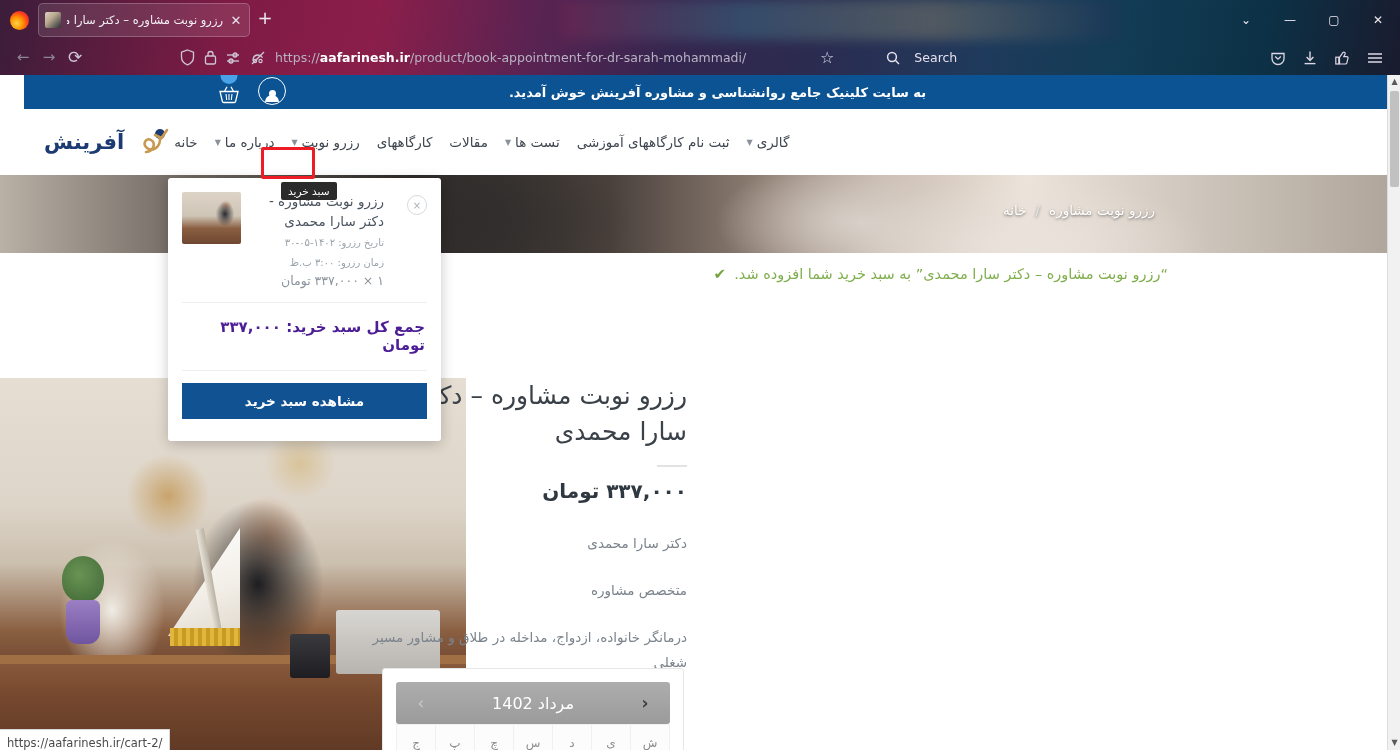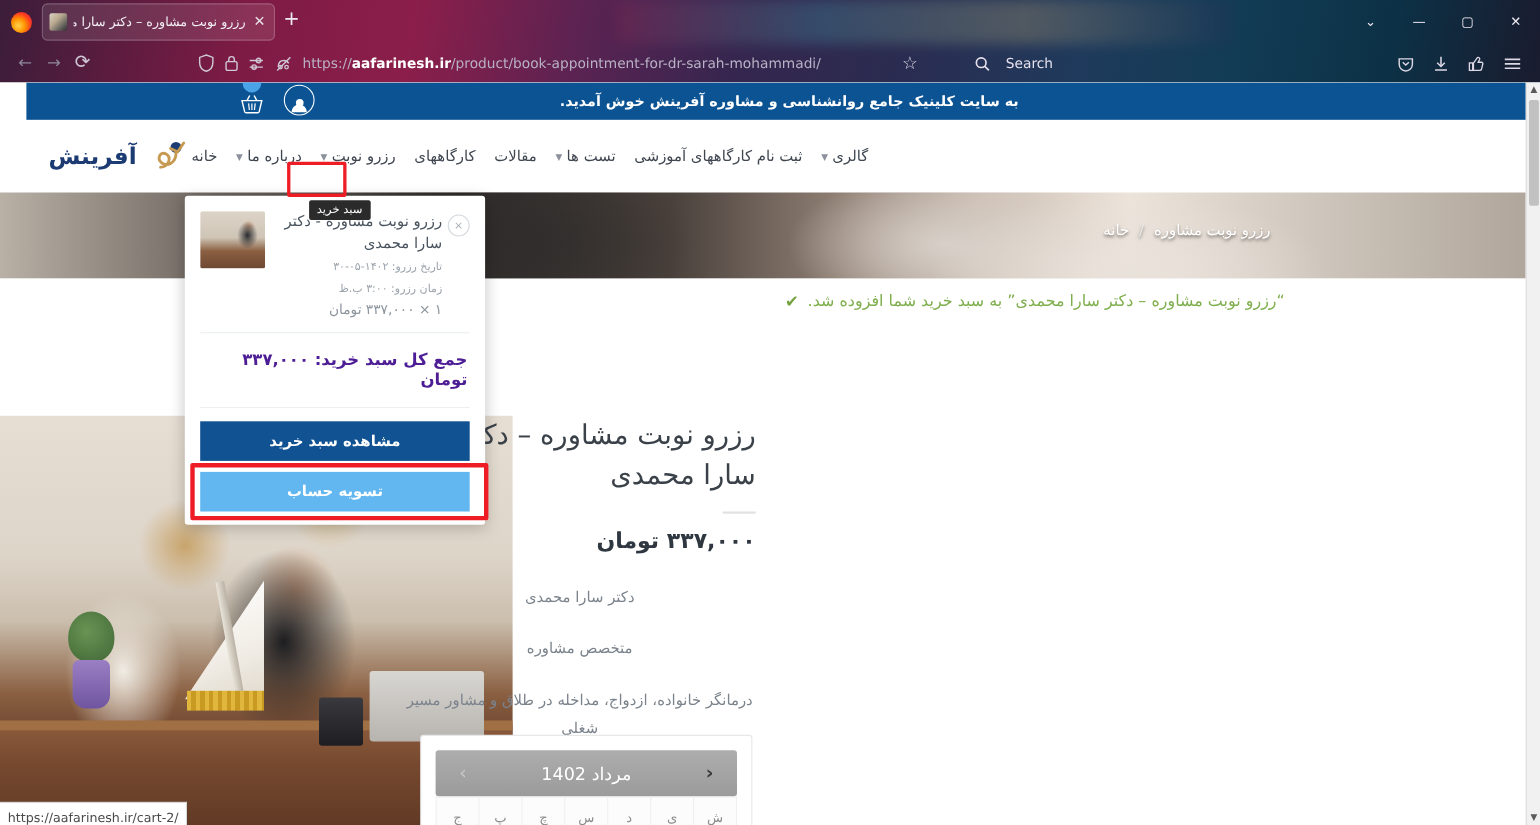--- a/index.html
+++ b/index.html
@@ -89,21 +89,21 @@
 
   .notice { position: absolute; right: 232px; top: 190px; display: flex; flex-direction: row-reverse; align-items: center; gap: 8px; }
   .notice .check { color: #74a33e; font-size: 15px; font-weight: bold; }
   .notice .msg { color: #7fae4d; font-size: 14.5px; }
 
   .content { position: absolute; left: 0; top: 178px; width: 1387px; height: 497px; }
   .product-col { position: absolute; right: 700px; top: 125px; width: 320px; text-align: right; }
   .product-title { font-size: 25px; line-height: 1.42; color: #3a4149; font-weight: 400; }
   .title-rule { width: 30px; height: 2px; background: #e2e2e2; margin: 16px 0 12px auto; }
   .price { font-size: 20px; color: #2f3740; font-weight: 700; margin-bottom: 28px; }
-  .pdesc { font-size: 13.5px; color: #7b838c; line-height: 1.85; margin-bottom: 22px; text-align: center; }
+  .pdesc { font-size: 13.5px; color: #7b838c; line-height: 1.85; margin-bottom: 22px; }
 
   
   .calendar { position: absolute; right: 703px; top: 415px; width: 302px; background: #fff; border: 1px solid #e7e7e7; border-radius: 3px; padding: 13px; }
   .cal-head { display: flex; align-items: center; background: linear-gradient(180deg,#adadad,#9b9b9b); border-radius: 3px; height: 42px; padding: 0 4px; }
   .cal-nav { width: 42px; text-align: center; color: #3a3a3a; font-size: 17px; font-weight: bold; }
   .cal-nav.next { color: #c8c8c8; font-weight: normal; }
   .cal-title { flex: 1; text-align: center; color: #fff; font-size: 16px; }
   .cal-grid { width: 100%; border-collapse: collapse; table-layout: fixed; }
   .cal-grid th { height: 36px; font-size: 12px; font-weight: normal; color: #8d8d8d; border: 1px solid #f0f0f0; background: #fcfcfc; }
 
@@ -136,21 +136,21 @@
   .acct-circle .body { position: absolute; width: 14px; height: 7px; border-radius: 7px 7px 0 0; background: #fff; margin-top: 14px; }
   .cart-icon-wrap { position: relative; width: 30px; height: 28px; display: flex; align-items: flex-end; justify-content: center; }
   .cart-badge { position: absolute; left: 50%; top: -10px; transform: translateX(-50%); width: 17px; height: 17px; border-radius: 50%; background: #4aa3e8; }
   .cart-highlight { position: absolute; left: 261px; top: 72px; width: 54px; height: 32px; border: 3px solid #ee1c25; border-radius: 2px; pointer-events: none; z-index: 40; }
   .tooltip { position: absolute; left: 281px; top: 107px; background: #2b2b2b; color: #fff; font-size: 10.5px; padding: 3px 7px; border-radius: 2px; z-index: 41; white-space: nowrap; }
 
   .cart-dropdown {
     position: absolute; left: 168px; top: 103px; width: 273px; background: #fff;
     box-shadow: 0 3px 14px rgba(0,0,0,.22); border-radius: 3px; padding: 14px 14px 12px; z-index: 30;
   }
-  .cart-row { display: flex; flex-direction: row-reverse; align-items: flex-start; gap: 5px; padding-bottom: 14px; }
+  .cart-row { display: flex; flex-direction: row-reverse; align-items: flex-start; gap: 23px; padding-bottom: 14px; }
   .cart-thumb { width: 59px; height: 52px; flex: 0 0 59px; border-radius: 2px;
     background:
       radial-gradient(ellipse 12px 16px at 43px 22px, #2a2a2e 0%, rgba(42,42,46,0) 78%),
       radial-gradient(circle 8px at 44px 14px, #c69a7c 0%, rgba(198,154,124,0) 76%),
       linear-gradient(180deg,#ddd4c8 0%,#cfc5b6 46%,#8a5f41 70%,#6f4731 100%);
   }
   .cart-info { flex: 1; text-align: right; }
   .cart-title { font-size: 13.5px; color: #4a545f; line-height: 1.45; }
   .cart-meta { font-size: 10px; color: #9aa2ab; line-height: 1.55; margin-top: 4px; }
   .cart-qty { font-size: 12.5px; color: #8c949d; margin-top: 3px; direction: rtl; }
@@ -391,24 +391,20 @@
           <div class="cart-meta">زمان رزرو:  ۳:۰۰ ب.ظ</div>
           <div class="cart-qty">۱ × ۳۳۷,۰۰۰ تومان</div>
         </div>
         <div class="cart-remove">×</div>
       </div>
       <div class="cart-divider"></div>
       <div class="cart-total">جمع کل سبد خرید: ۳۳۷,۰۰۰ تومان</div>
       <div class="cart-divider"></div>
       <div style="height:12px"></div>
       <a class="cart-btn view">مشاهده سبد خرید</a>
-      <div class="checkout-wrap">
-        <a class="cart-btn checkout">تسویه حساب</a>
-        <div class="checkout-highlight"></div>
-      </div>
     </div>
 
     <div class="cart-highlight"></div>
     <div class="tooltip">سبد خرید</div>
   </div>
 
   <div class="vscroll">
     <div class="up">▲</div>
     <div class="thumb"></div>
     <div class="down">▼</div>

